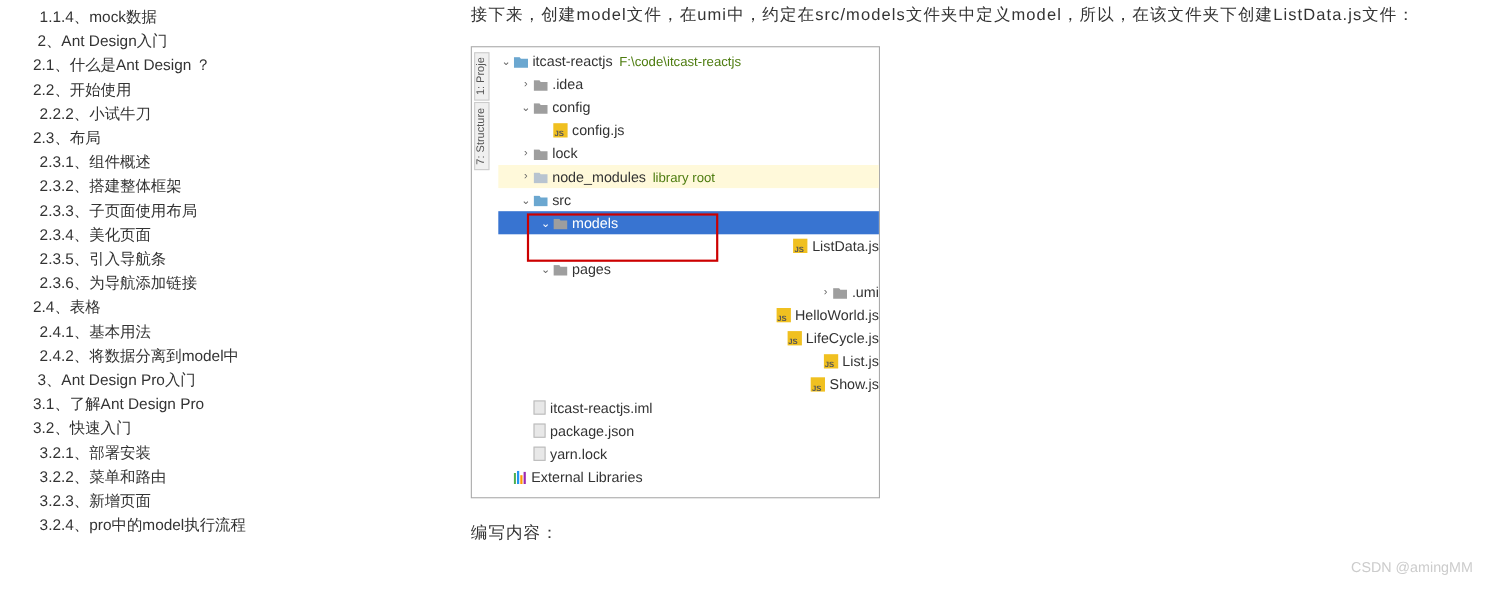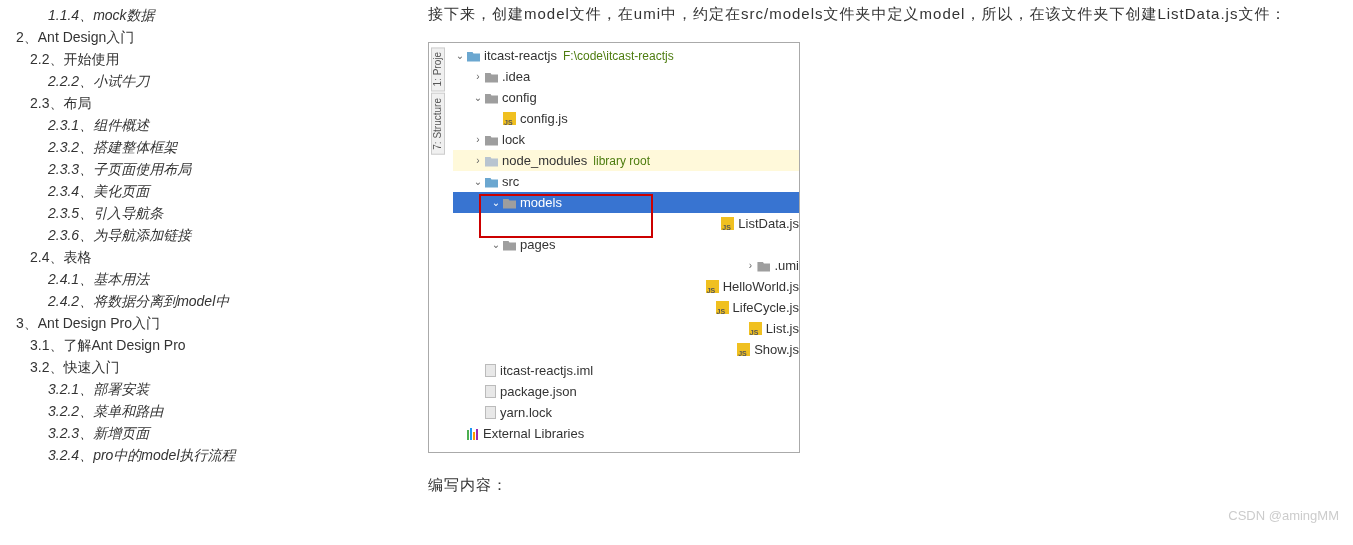--- a/index.html
+++ b/index.html
@@ -21,23 +21,23 @@
       overflow: hidden;
     }
     .toc-item {
       display: block;
       line-height: 22px;
       color: #333;
       cursor: pointer;
       white-space: nowrap;
       font-size: 14px;
     }
-    .lvl-1 { padding-left: 16px; }
+    .lvl-1 { padding-left: 34px; }
     .lvl-2 { padding-left: 30px; }
-    .lvl-3 { padding-left: 48px; font-style: italic; }
+    .lvl-3 { padding-left: 36px; }
     .main {
       flex: 1;
       padding: 0 30px 0 150px;
       position: relative;
     }
     .paragraph {
       font-size: 15px;
       line-height: 28px;
       color: #333;
       margin-bottom: 14px;
@@ -123,20 +123,21 @@
     }
   </style>
 </head>
 <body>
 
 <div class="layout">
   <aside class="sidebar">
     <div id="toc-container">
         <a class="toc-item lvl-3">1.1.4、mock数据</a>
         <a class="toc-item lvl-1">2、Ant Design入门</a>
+        <a class="toc-item lvl-2">2.1、什么是Ant Design ？</a>
         <a class="toc-item lvl-2">2.2、开始使用</a>
         <a class="toc-item lvl-3">2.2.2、小试牛刀</a>
         <a class="toc-item lvl-2">2.3、布局</a>
         <a class="toc-item lvl-3">2.3.1、组件概述</a>
         <a class="toc-item lvl-3">2.3.2、搭建整体框架</a>
         <a class="toc-item lvl-3">2.3.3、子页面使用布局</a>
         <a class="toc-item lvl-3">2.3.4、美化页面</a>
         <a class="toc-item lvl-3">2.3.5、引入导航条</a>
         <a class="toc-item lvl-3">2.3.6、为导航添加链接</a>
         <a class="toc-item lvl-2">2.4、表格</a>

